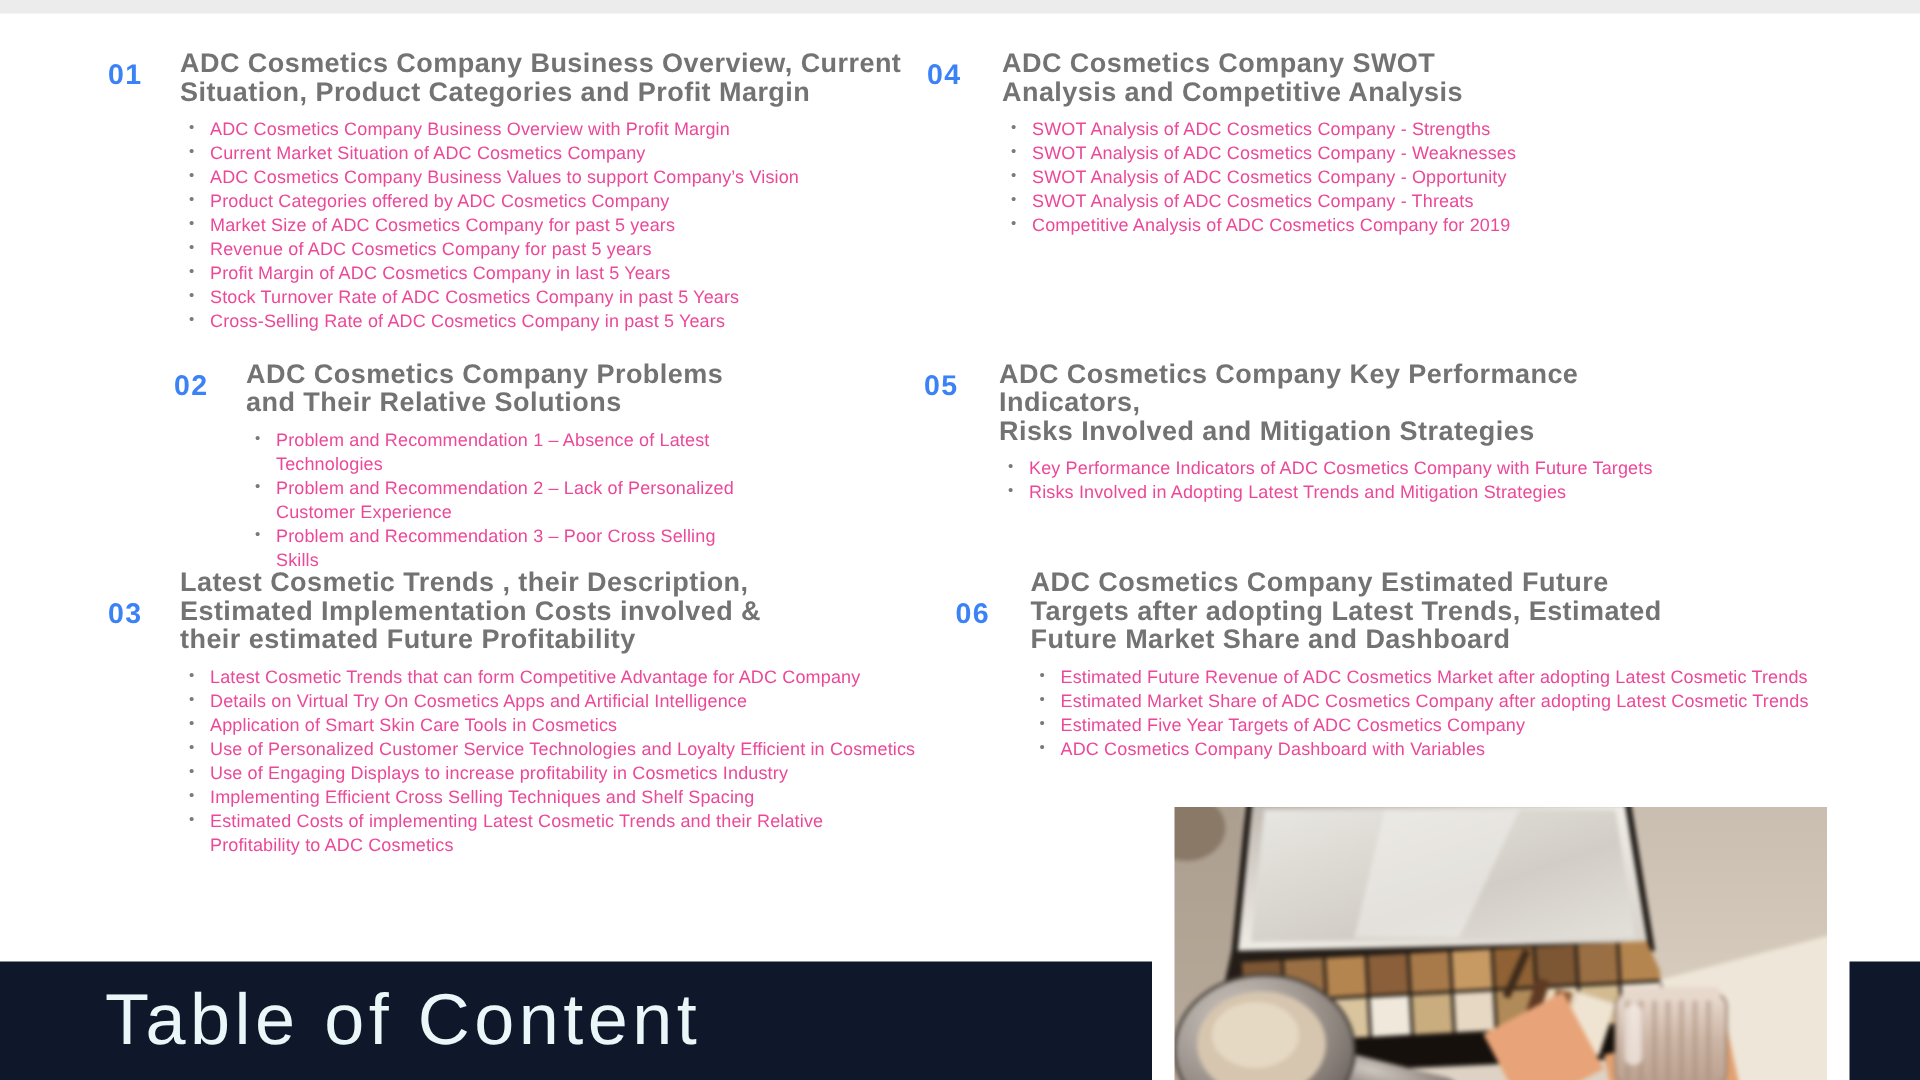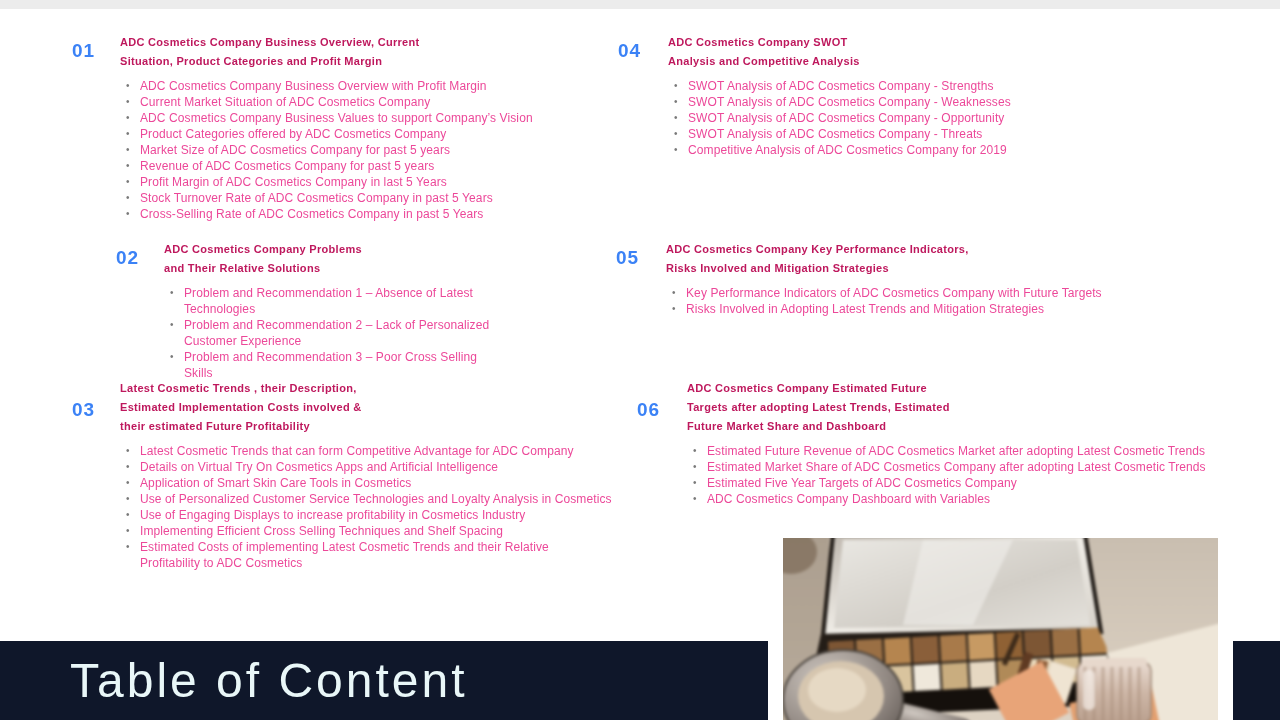--- a/index.html
+++ b/index.html
@@ -13,21 +13,21 @@
   
   .toc-section { position:absolute; display:flex; }
   .sec-number {
     flex:0 0 48px; width:48px;
     font-size:19px; font-weight:600; color:#3b82f6; letter-spacing:1px;
     padding-top:7px;
   }
   .s3 .sec-number, .s6 .sec-number { padding-top:20px; }
   .sec-title {
     margin:0 0 7px 0;
-    font-size:11px; font-weight:700; color:#be185d;
+    font-size:18px; font-weight:700; color:#737373;
     line-height:19px; letter-spacing:0.3px;
     white-space:pre-line;
   }
   .sec-bullets { margin:0; padding:0; list-style:none; }
   .sec-bullets li {
     position:relative; padding-left:20px;
     font-size:12px; line-height:16px; color:#ec4899; letter-spacing:0.1px;
   }
   .sec-bullets li::before {
     content:"\2022"; position:absolute; left:6px; top:0;
@@ -100,21 +100,21 @@
   <section class="toc-section s3">
     <div class="sec-number">03</div>
     <div class="sec-body">
       <h2 class="sec-title">Latest Cosmetic Trends , their Description,
 Estimated Implementation Costs involved &amp;
 their estimated Future Profitability</h2>
       <ul class="sec-bullets">
           <li>Latest Cosmetic Trends that can form Competitive Advantage for ADC Company</li>
           <li>Details on Virtual Try On Cosmetics Apps and Artificial Intelligence</li>
           <li>Application of Smart Skin Care Tools in Cosmetics</li>
-          <li>Use of Personalized Customer Service Technologies and Loyalty Analysis in Cosmetics</li>
+          <li>Use of Personalized Customer Service Technologies and Loyalty Efficient in Cosmetics</li>
           <li>Use of Engaging Displays to increase profitability in Cosmetics Industry</li>
           <li>Implementing Efficient Cross Selling Techniques and Shelf Spacing</li>
           <li>Estimated Costs of implementing Latest Cosmetic Trends and their Relative Profitability to ADC Cosmetics</li>
         </ul>
     </div>
   </section>
 
   <section class="toc-section s4">
     <div class="sec-number">04</div>
     <div class="sec-body">

